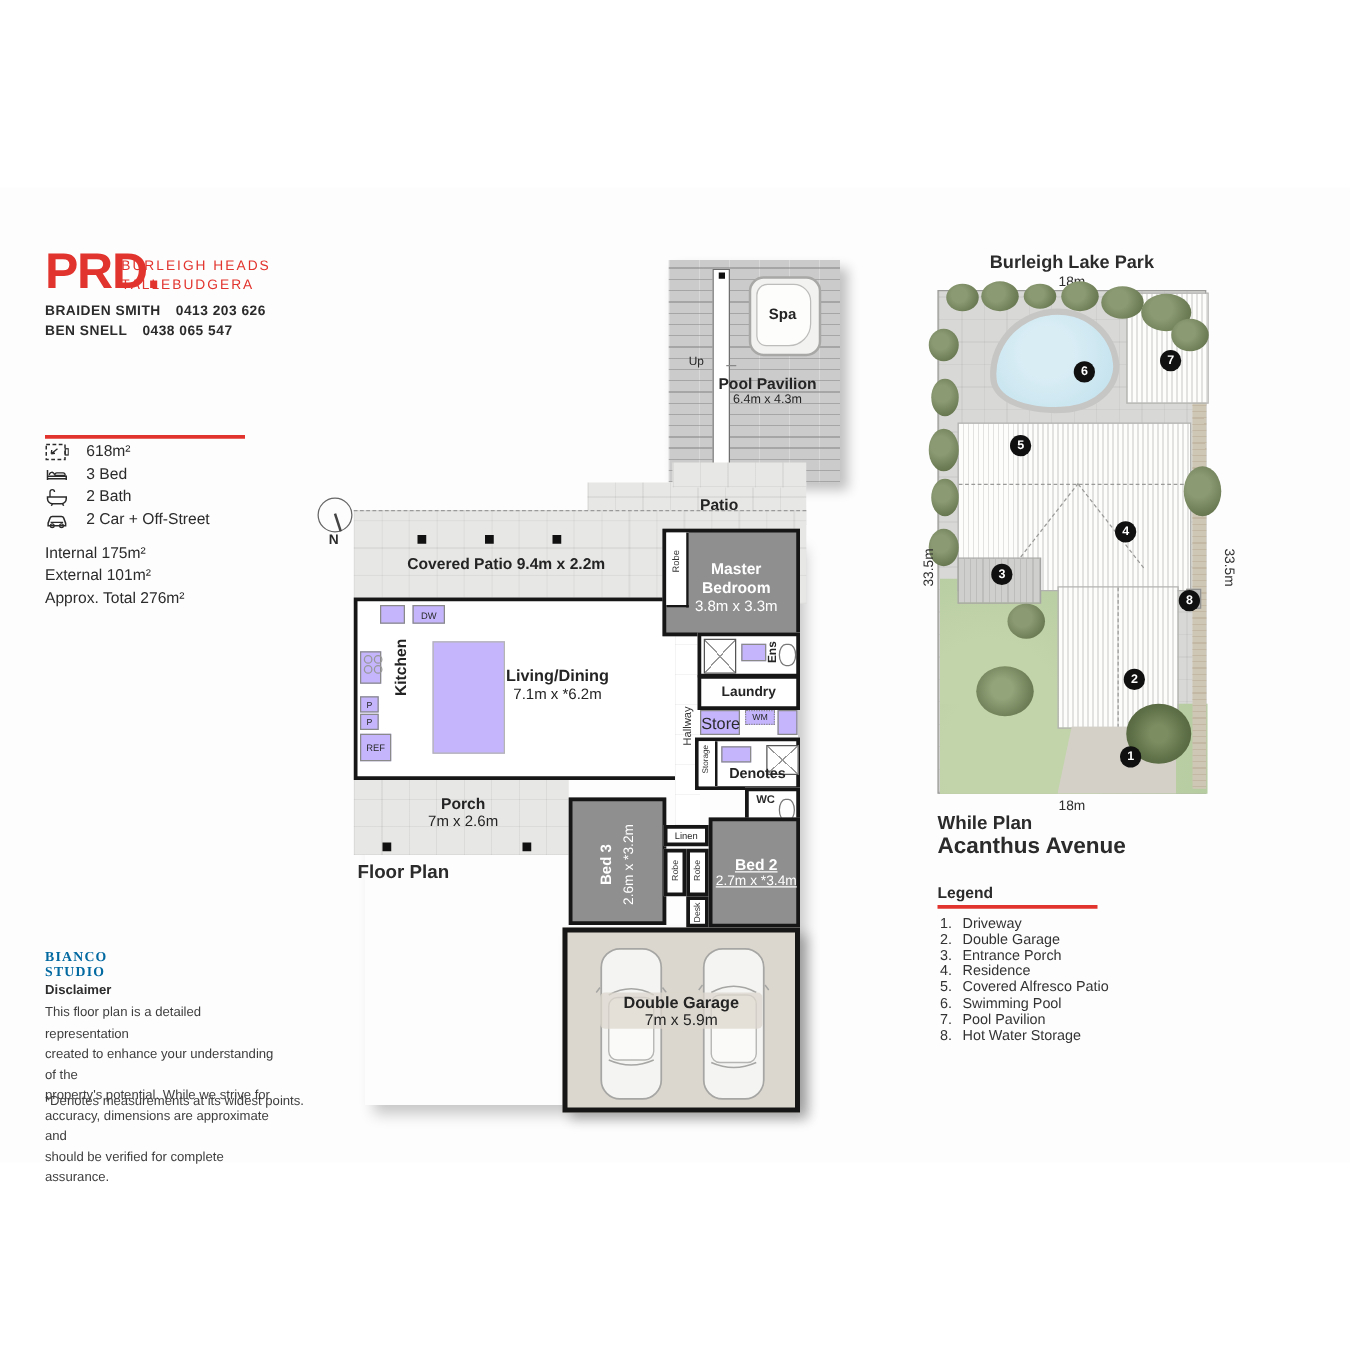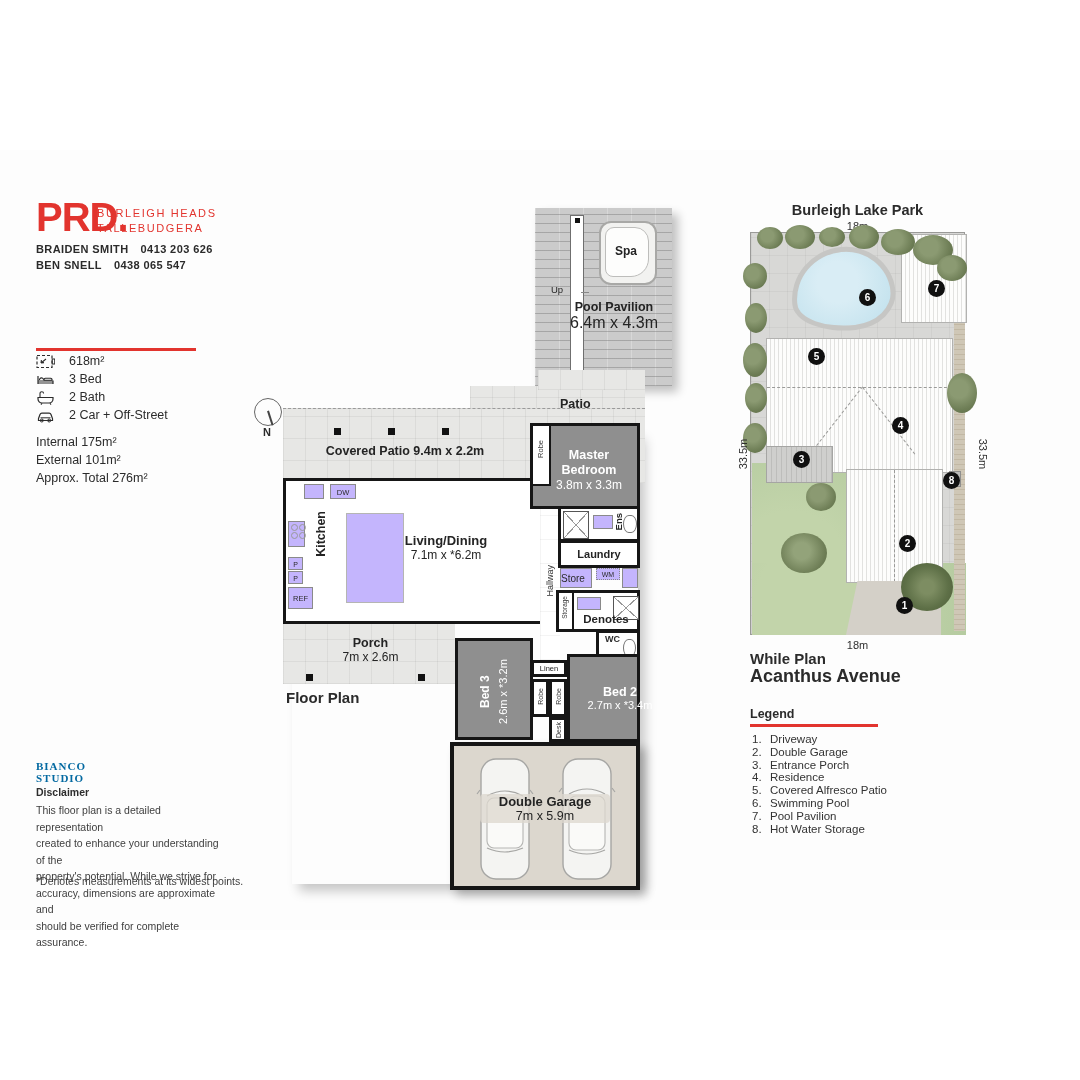--- a/index.html
+++ b/index.html
@@ -145,21 +145,21 @@
       <div class="abs" style="left:4px;bottom:2px;width:5px;height:5px;background:#111;"></div>
       <div class="abs" style="left:10px;top:76px;width:8px;height:1px;background:#888;"></div>
     </div>
     <div class="abs lbl" style="left:16px;top:76px;font-size:9.5px;">Up</div>
     <div class="abs" style="left:64px;top:13px;width:54px;height:60px;background:#f2f2f0;border:2px solid #a8a8a6;border-radius:12px;">
       <div class="abs" style="left:4px;top:4px;width:42px;height:48px;background:#fdfdfc;border:1px solid #bdbdbb;border-radius:9px 14px 18px 8px;"></div>
     </div>
     <div class="abs lbl b" style="left:64px;top:36px;width:54px;font-size:12px;">Spa</div>
     <div class="abs lbl" style="left:24px;top:92px;width:110px;">
       <div class="b" style="font-size:12.5px;">Pool Pavilion</div>
-      <div style="font-size:16px;">6.4m x 4.3m</div>
+      <div style="font-size:10px;">6.4m x 4.3m</div>
     </div>
   </div>
 
   <div class="abs tile" style="left:470px;top:386px;width:175px;height:34px;"></div>
   <div class="abs tile" style="left:538px;top:370px;width:107px;height:20px;"></div>
   <div class="abs lbl b" style="left:560px;top:397px;font-size:12.5px;">Patio</div>
 
   <div class="abs" style="left:292px;top:432px;width:346px;height:452px;box-shadow:7px 7px 11px rgba(0,0,0,.22);"></div>
 
   <div class="abs tile" style="left:283px;top:408px;width:362px;height:74px;border-top:1px dashed #9a9a9a;"></div>
@@ -207,21 +207,21 @@
   <div class="abs roomwhite" style="left:558px;top:506px;width:82px;height:36px;">
     <div class="abs shower" style="left:2px;top:2px;width:26px;height:28px;"></div>
     <div class="abs fixture" style="left:32px;top:6px;width:20px;height:14px;"></div>
     <div class="abs toilet" style="left:62px;top:6px;width:12px;height:16px;"></div>
     <span class="vtext b" style="position:absolute;left:52px;top:4px;font-size:9.5px;color:#242424;">Ens</span>
   </div>
 
   <div class="abs roomwhite" style="left:558px;top:540px;width:82px;height:28px;">
     <div class="lbl b" style="font-size:11px;margin-top:5px;">Laundry</div>
   </div>
-  <div class="abs fixture" style="left:560px;top:568px;width:32px;height:20px;font-size:10px;text-align:left;line-height:20px;"><span>Store</span></div>
+  <div class="abs fixture" style="left:560px;top:568px;width:32px;height:20px;font-size:13px;text-align:right;line-height:20px;"><span>Store</span></div>
   <div class="abs fixture" style="left:596px;top:568px;width:24px;height:12px;font-size:7px;text-align:center;line-height:12px;border-style:dotted;"><span>WM</span></div>
   <div class="abs fixture" style="left:622px;top:568px;width:16px;height:20px;"></div>
 
   <div class="abs roomwhite" style="left:556px;top:590px;width:84px;height:42px;">
     <div class="abs" style="left:0;top:0;width:13px;height:100%;border-right:2px solid #161616;background:#fff;">
       <span class="vtext" style="position:absolute;left:2px;top:3px;font-size:6.5px;color:#333;">Storage</span>
     </div>
     <div class="abs fixture" style="left:18px;top:4px;width:24px;height:13px;"></div>
     <div class="abs shower" style="left:54px;top:3px;width:26px;height:24px;"></div>
     <div class="lbl b" style="position:absolute;left:14px;top:20px;width:66px;font-size:11.5px;">Denotes</div>
@@ -255,21 +255,21 @@
     <span class="vtext" style="position:absolute;left:3px;top:6px;font-size:7px;color:#333;">Robe</span>
   </div>
   <div class="abs roomwhite" style="left:549px;top:679px;width:18px;height:38px;">
     <span class="vtext" style="position:absolute;left:3px;top:6px;font-size:7px;color:#333;">Robe</span>
   </div>
   <div class="abs roomwhite" style="left:549px;top:717px;width:18px;height:25px;">
     <span class="vtext" style="position:absolute;left:3px;top:2px;font-size:7px;color:#333;">Desk</span>
   </div>
 
   <div class="abs roomdark" style="left:567px;top:654px;width:73px;height:88px;">
-    <div class="abs lblw" style="left:15px;top:28px;width:70px;">
+    <div class="abs lblw" style="left:0px;top:28px;width:70px;text-decoration:underline;">
       <div class="b" style="font-size:12.5px;">Bed 2</div>
       <div style="font-size:11px;">2.7m x *3.4m</div>
     </div>
   </div>
 
   <div class="abs roomwhite shadow" style="left:450px;top:742px;width:190px;height:148px;background:#dcd7ce;border-width:4px;">
     <svg class="abs" style="left:22px;top:10px;" width="58" height="126" viewBox="0 0 58 126">
       <rect x="5" y="3" width="48" height="120" rx="15" fill="#f4f4f2" stroke="#a6a6a4" stroke-width="1.4"></rect>
       <path d="M11 40 Q29 30 47 40 M11 92 Q29 100 47 92" fill="none" stroke="#a6a6a4" stroke-width="1.2"></path>
       <rect x="11" y="42" width="36" height="50" rx="7" fill="#fafaf8" stroke="#b5b5b3" stroke-width="1.1"></rect>

